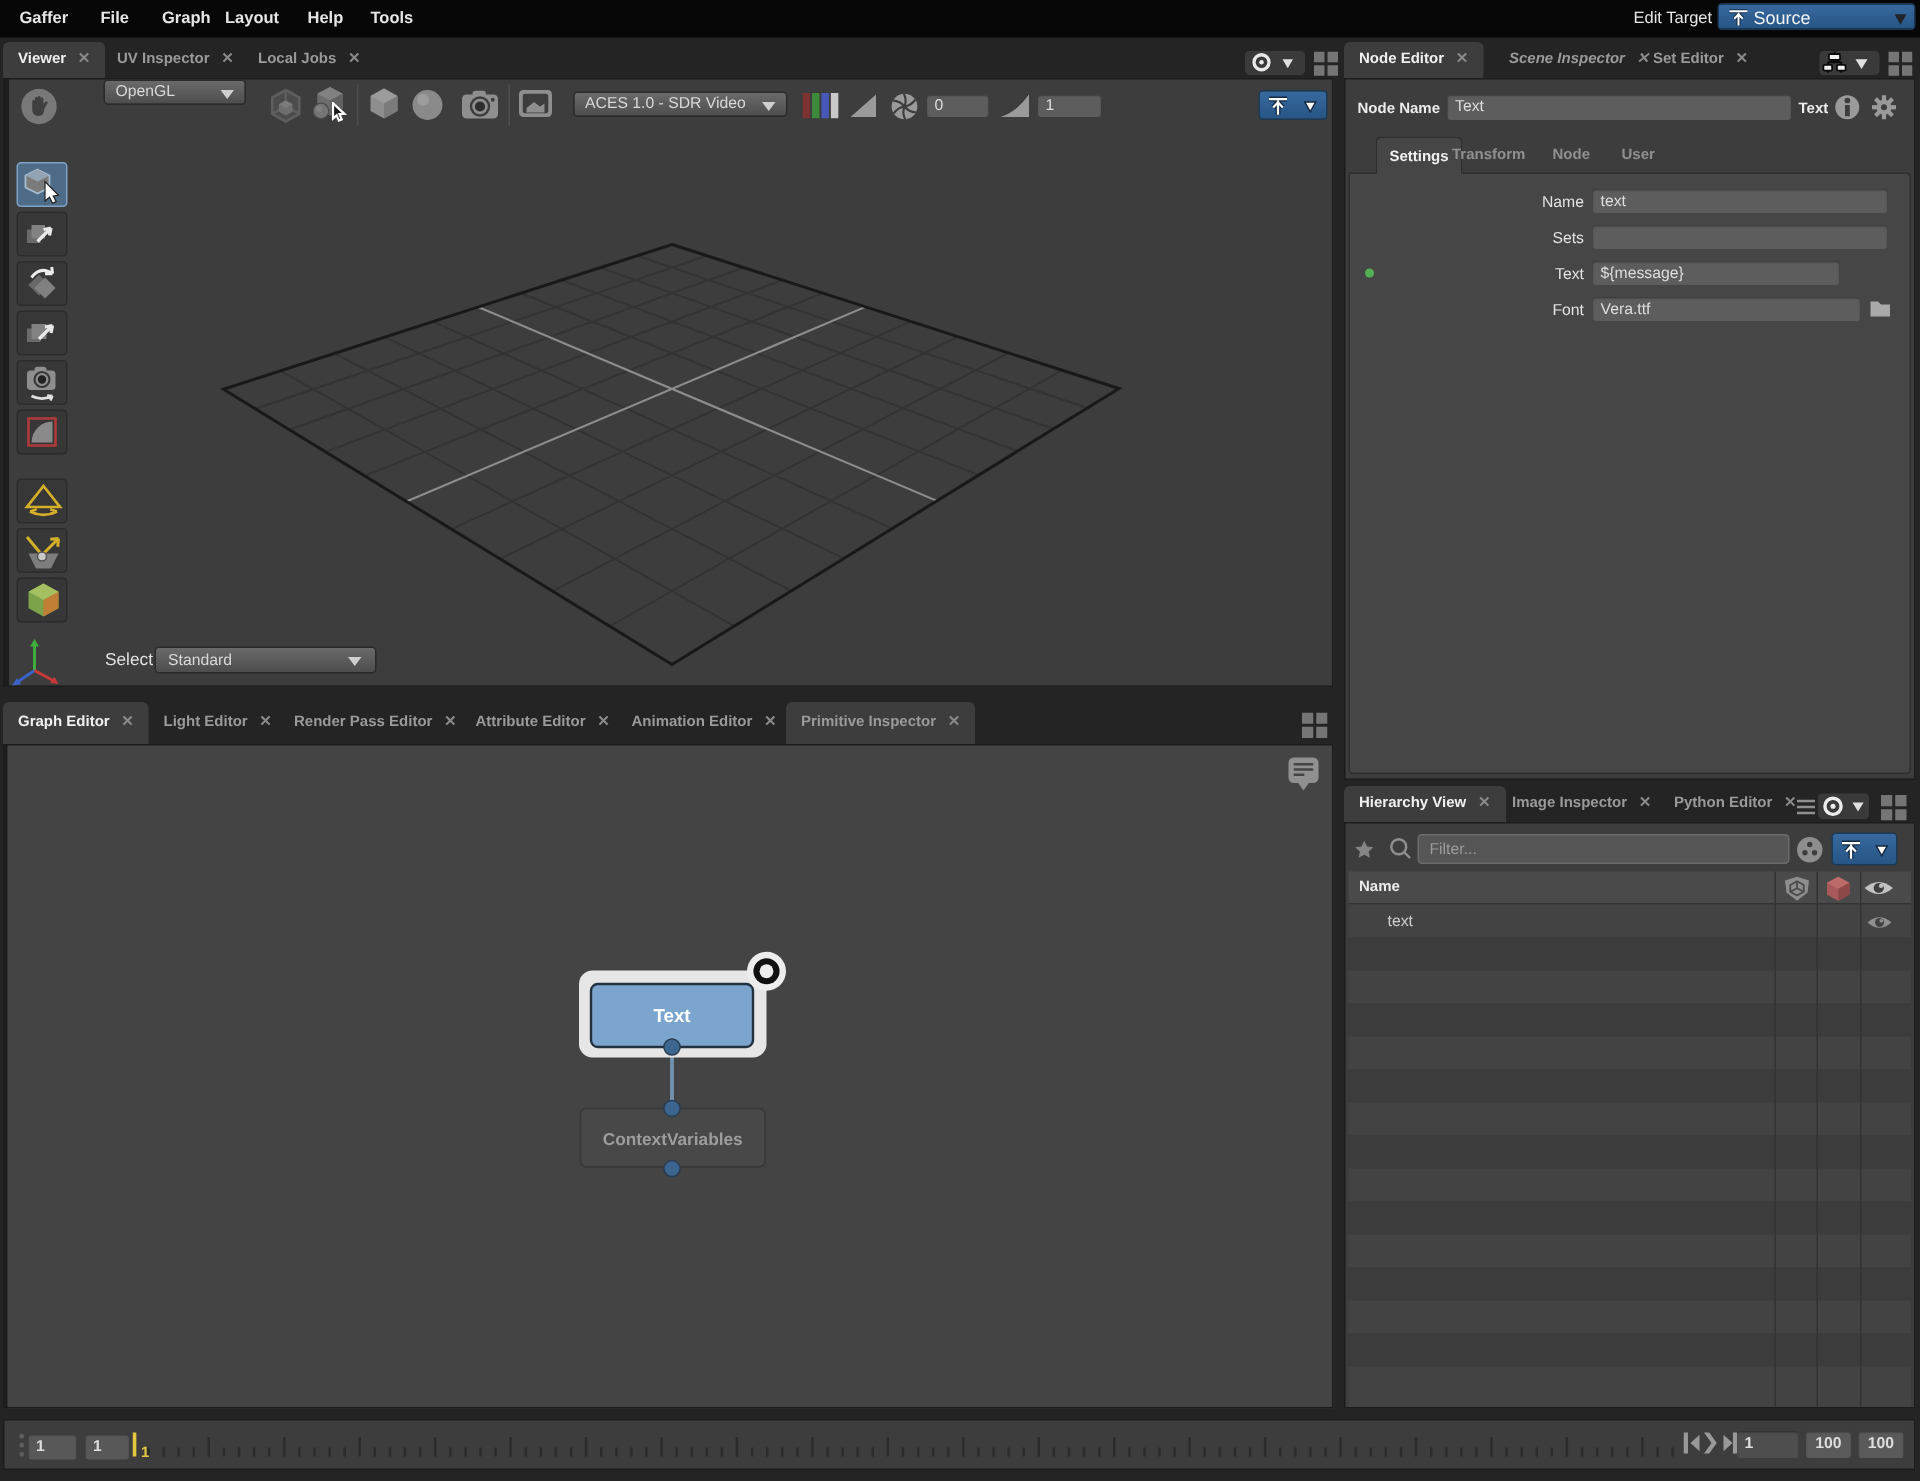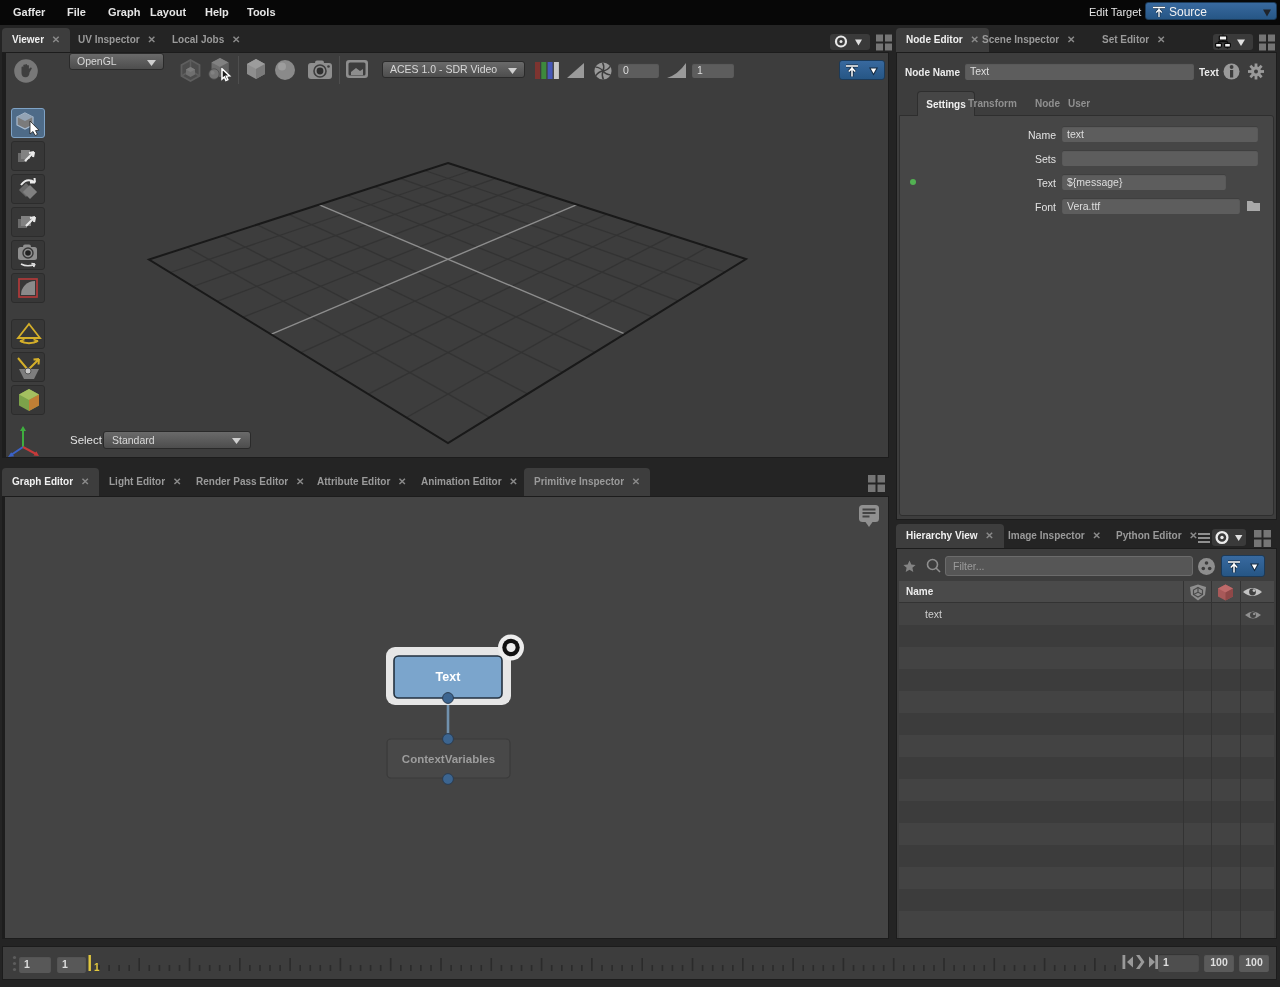--- a/index.html
+++ b/index.html
@@ -337,21 +337,21 @@
       <circle cx="106" cy="111" r="5.4" fill="#3c6590" stroke="#2a3c50" stroke-width="1"></circle>
       <text x="106.5" y="135" text-anchor="middle" font-size="11.5" font-weight="bold" fill="#9d9d9d" font-family="Liberation Sans, sans-serif">ContextVariables</text>
       <circle cx="106" cy="151" r="5.4" fill="#3c6590" stroke="#2a3c50" stroke-width="1"></circle>
     </svg>
   </div>
 </div>
 
 <div class="panel" id="nodeeditor" style="left:896px; top:28px; width:381px; height:492px;">
   <div class="tabbar">
     <div class="tab active" style="left:0px; padding:0 10px;">Node Editor <span class="x">✕</span></div>
-    <div class="tab" style="left:86px;">Scene Inspector <span class="x">✕</span></div>
+    <div class="tab" style="left:110px;font-style:italic;">Scene Inspector <span class="x">✕</span></div>
     <div class="tab" style="left:206px;">Set Editor <span class="x">✕</span></div>
   </div>
   <div class="iconbtn" style="left:317px; top:6px; width:40px; height:16px;"></div>
   <svg class="abs" style="left:317px; top:6px;" width="62" height="17">
     <g>
       <path d="M10,0.5 v1 M10,6 v1.5 M5.5,7.5 h9 M5.5,7.5 v1.5 M14.5,7.5 v1.5" stroke="#0a0a0a" stroke-width="1.3" fill="none"></path>
       <rect x="6.3" y="2" width="7.4" height="4" rx="0.8" fill="#f2f2f2" stroke="#0a0a0a" stroke-width="1.2"></rect>
       <rect x="2.6" y="9.3" width="5.8" height="3.8" rx="0.8" fill="#f2f2f2" stroke="#0a0a0a" stroke-width="1.2"></rect>
       <rect x="11.6" y="9.3" width="5.8" height="3.8" rx="0.8" fill="#f2f2f2" stroke="#0a0a0a" stroke-width="1.2"></rect>
       <path d="M5.5,13.1 v1.4 M14.5,13.1 v1.4" stroke="#0a0a0a" stroke-width="1.3"></path>
@@ -380,21 +380,21 @@
         <rect x="31.6" y="0.5" width="2.8" height="16" transform="rotate(45 33 8.5)"></rect>
         <rect x="31.6" y="0.5" width="2.8" height="16" transform="rotate(-45 33 8.5)"></rect>
       </g>
       <circle cx="33" cy="8.5" r="2" fill="#3d3d3d"></circle>
     </svg>
 
     <div class="abs" style="left:3px; top:87px; width:375px; height:401px; background:#464646; border:1px solid #2e2e2e; border-radius:0 3px 3px 3px;"></div>
     <div class="abs" style="left:3px; top:63px; width:58px; height:25px; background:#464646; border:1px solid #2e2e2e; border-bottom:none; border-radius:4px 4px 0 0; color:#f0f0f0; font-weight:bold; font-size:10px; text-align:center; line-height:25px;margin-left:18px;">Settings</div>
     <span class="blbl" style="left:72px; top:70px; color:#909090;">Transform</span>
     <span class="blbl" style="left:139px; top:70px; color:#909090;">Node</span>
-    <span class="blbl" style="left:172px; top:70px; color:#909090;">User</span>
+    <span class="blbl" style="left:185px; top:70px; color:#909090;">User</span>
 
     <div class="lbl" style="left:100px; top:101px; width:60px; text-align:right;">Name</div>
     <div class="field" style="left:166px; top:98px; width:196px; height:16px;">text</div>
     <div class="lbl" style="left:100px; top:125px; width:60px; text-align:right;">Sets</div>
     <div class="field" style="left:166px; top:122px; width:196px; height:16px;"></div>
     <div class="abs" style="left:14px; top:151px; width:6px; height:6px; border-radius:3px; background:#52b152;"></div>
     <div class="lbl" style="left:100px; top:149px; width:60px; text-align:right;">Text</div>
     <div class="field" style="left:166px; top:146px; width:164px; height:16px;">${message}</div>
     <div class="lbl" style="left:100px; top:173px; width:60px; text-align:right;">Font</div>
     <div class="field" style="left:166px; top:170px; width:178px; height:16px;">Vera.ttf</div>

